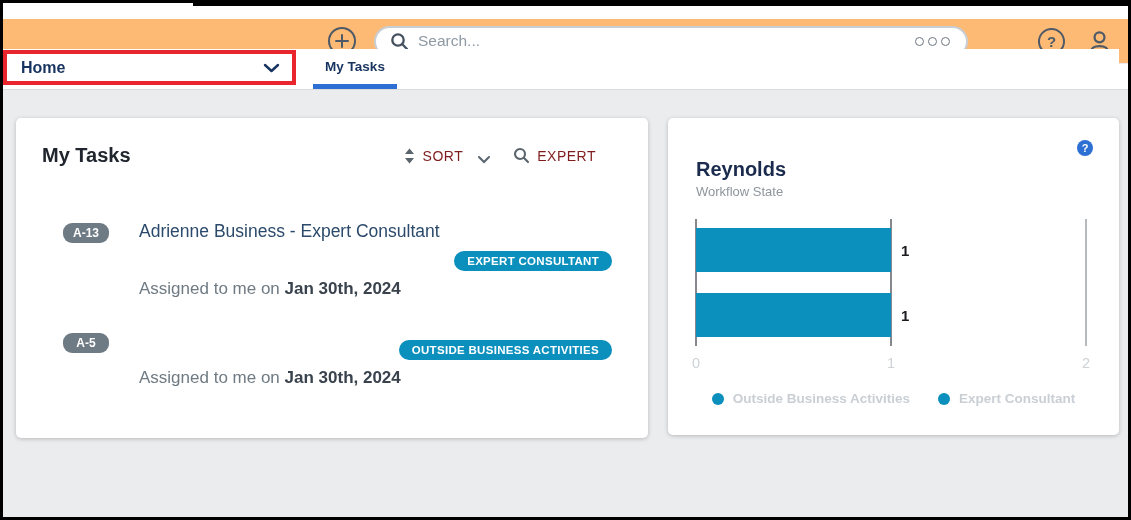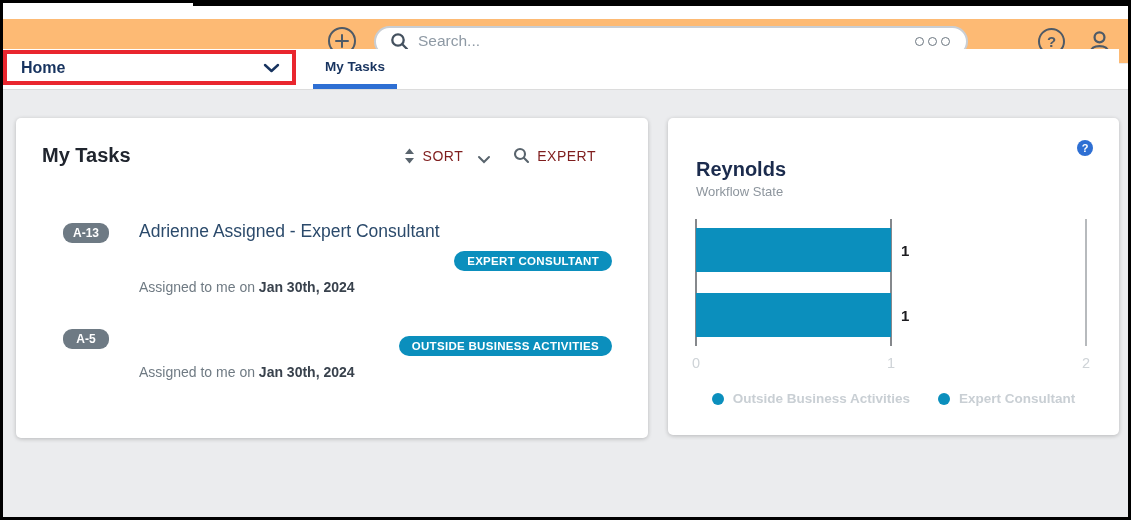--- a/index.html
+++ b/index.html
@@ -43,21 +43,21 @@
   .sort-chevron { margin-left:14px; cursor:pointer; display:flex; }
   .task-list { padding:0 26px; }
   .task { display:flex; gap:30px; }
   .task-first { margin-top:54px; }
   .task-next { margin-top:32px; }
   .task-id { background:#6e7a84; color:#fff; font-size:12px; font-weight:700; padding:3px 0; min-width:46px; text-align:center; border-radius:9px; align-self:flex-start; margin-top:2px;margin-left:21px; }
   .task-body { flex:1; }
   .task-title { font-size:17.5px; color:#2b4a6b; cursor:pointer; }
   .task-badge-row { display:flex; justify-content:flex-end; margin:9px 10px 8px 0; }
   .task-pill { background:var(--accent_teal); color:#fff; font-size:11.5px; font-weight:700; letter-spacing:.3px; padding:4px 13px; border-radius:20px; }
-  .task-assigned { font-size:14px; color:#6f7a83; }
+  .task-assigned { font-size:17px; color:#6f7a83; }
   .task-assigned b { color:#39424d; }
 
   
   .chart-card { left:665px; top:28px; width:451px; height:317px; padding:0 28px; }
   .card-help { position:absolute; top:22px; right:26px; width:16px; height:16px; border-radius:50%; background:var(--accent_blue); color:#fff; font-size:11px; font-weight:bold; display:flex; align-items:center; justify-content:center; cursor:pointer; }
   .chart-title { margin-top:40px; font-size:20px; font-weight:700; color:#1b2b4d; }
   .chart-sub { margin-top:3px; font-size:13px; color:#8d959d; }
   .plot { position:relative; margin-top:20px; height:127px; width:390px; }
   .gl { position:absolute; top:0; bottom:0; width:2px; background:#85888c; transform:translateX(-50%); }
   .gl-end { background:#b7babd; }
@@ -153,21 +153,21 @@
           </span>
           <span class="ctrl-label">EXPERT</span>
         </div>
       </div>
 
       <div class="task-list">
 
         <div class="task task-first">
           <span class="task-id">A-13</span>
           <div class="task-body">
-            <div class="task-title">Adrienne Assigned - Expert Consultant</div>
+            <div class="task-title">Adrienne Business - Expert Consultant</div>
             <div class="task-badge-row">
               <span class="task-pill">EXPERT CONSULTANT</span>
             </div>
             <div class="task-assigned">
               <span>Assigned to me on</span>
               <b>Jan 30th, 2024</b>
             </div>
           </div>
         </div>
 

